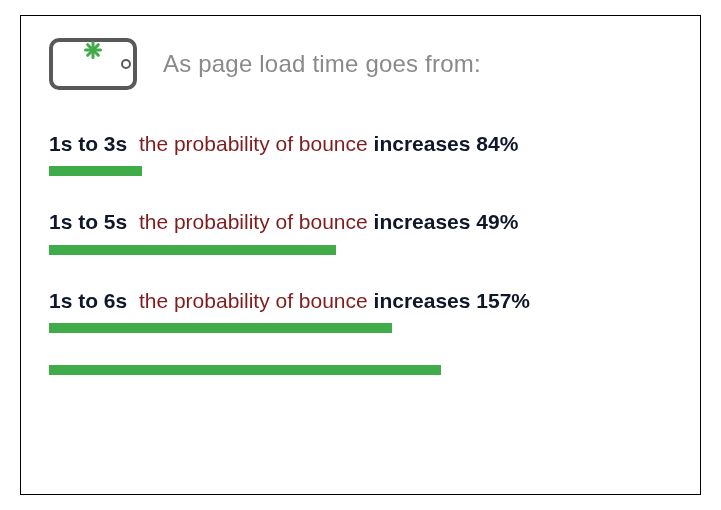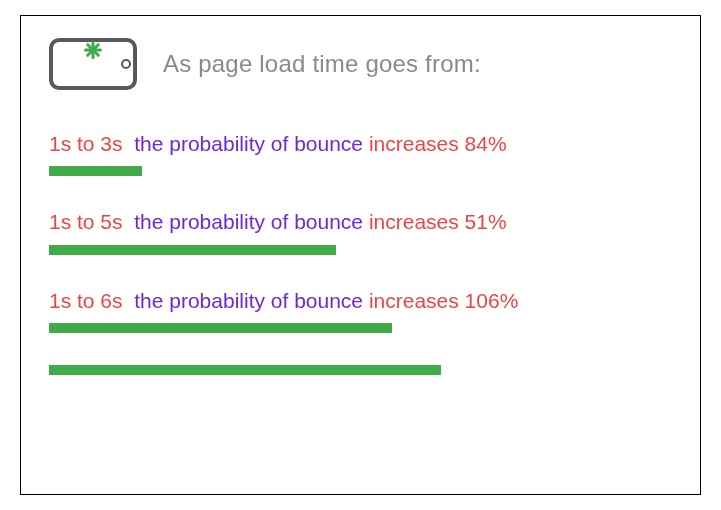--- a/index.html
+++ b/index.html
@@ -44,22 +44,22 @@
   }
   .title{
     font-size:24px;font-weight:400;color:#8a8a8a;letter-spacing:.2px;
   }
   .row{
     margin-bottom:32px;
   }
   .line{
     font-size:21px;line-height:1.35;white-space:nowrap;
   }
-  .green{color:#ef4444;font-weight:400}
-  .grey{color:#6d28d9;font-weight:400}
+  .green{color:#0f172a;font-weight:700}
+  .grey{color:#7f1d1d;font-weight:400}
   .bar-track{
     margin-top:8px;height:10px;width:100%;position:relative;
   }
   .bar{
     height:10px;background:#3fab49;
   }
 </style>
 </head>
 <body>
 
@@ -82,27 +82,27 @@
   </div>
 
   <div id="rows">
       <div class="row">
         <div class="line"><span class="green">1s to 3s</span>&nbsp;&nbsp;<span class="grey">the probability of bounce</span> <span class="green">increases 84%</span></div>
         <div class="bar-track">
           <div class="bar" style="width: 15%; background: rgb(63, 171, 73);"></div>
         </div>
       </div>
       <div class="row">
-        <div class="line"><span class="green">1s to 5s</span>&nbsp;&nbsp;<span class="grey">the probability of bounce</span> <span class="green">increases 51%</span></div>
+        <div class="line"><span class="green">1s to 5s</span>&nbsp;&nbsp;<span class="grey">the probability of bounce</span> <span class="green">increases 49%</span></div>
         <div class="bar-track">
           <div class="bar" style="width: 46%; background: rgb(63, 171, 73);"></div>
         </div>
       </div>
       <div class="row">
-        <div class="line"><span class="green">1s to 6s</span>&nbsp;&nbsp;<span class="grey">the probability of bounce</span> <span class="green">increases 106%</span></div>
+        <div class="line"><span class="green">1s to 6s</span>&nbsp;&nbsp;<span class="grey">the probability of bounce</span> <span class="green">increases 157%</span></div>
         <div class="bar-track">
           <div class="bar" style="width: 55%; background: rgb(63, 171, 73);"></div>
         </div>
       </div>
       <div class="row">
         <div class="bar-track">
           <div class="bar" style="width: 63%; background: rgb(63, 171, 73);"></div>
         </div>
       </div>
     </div>

